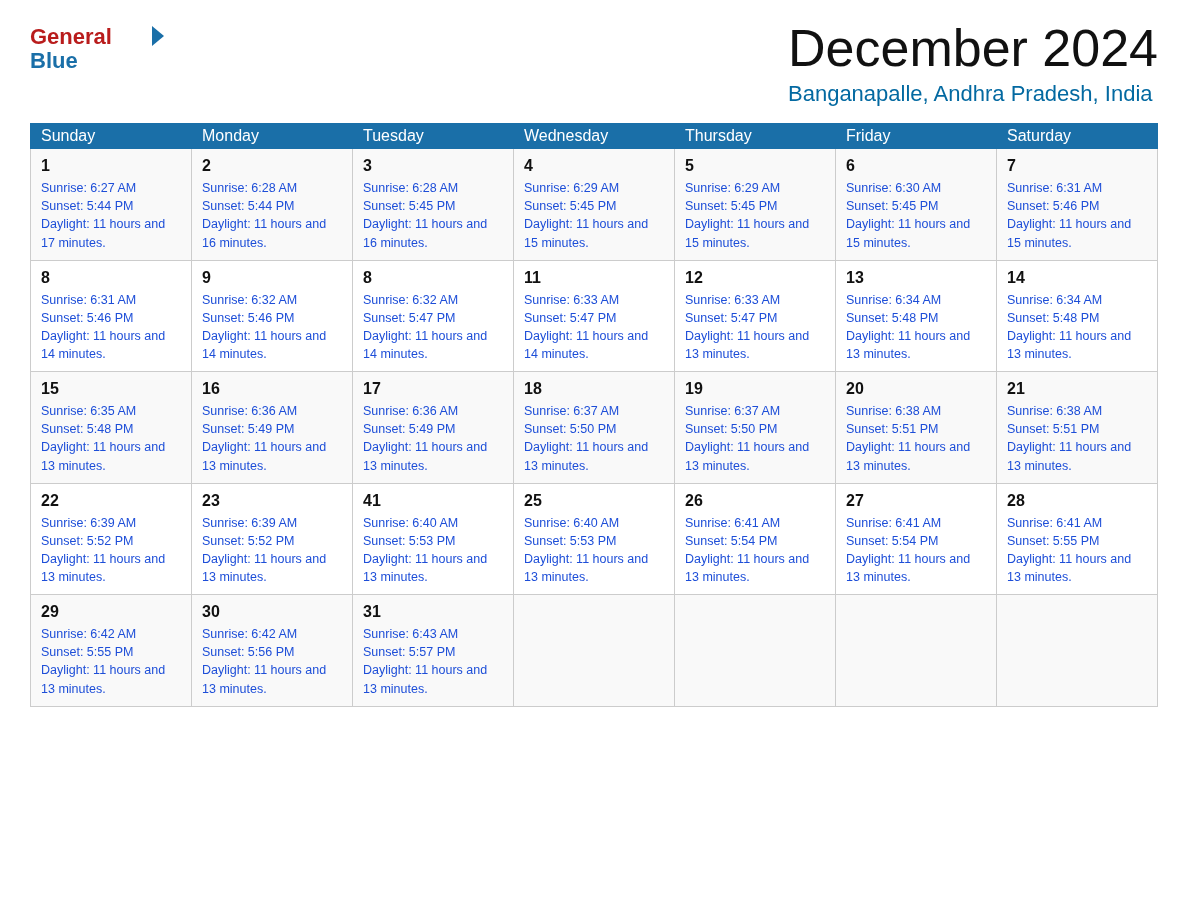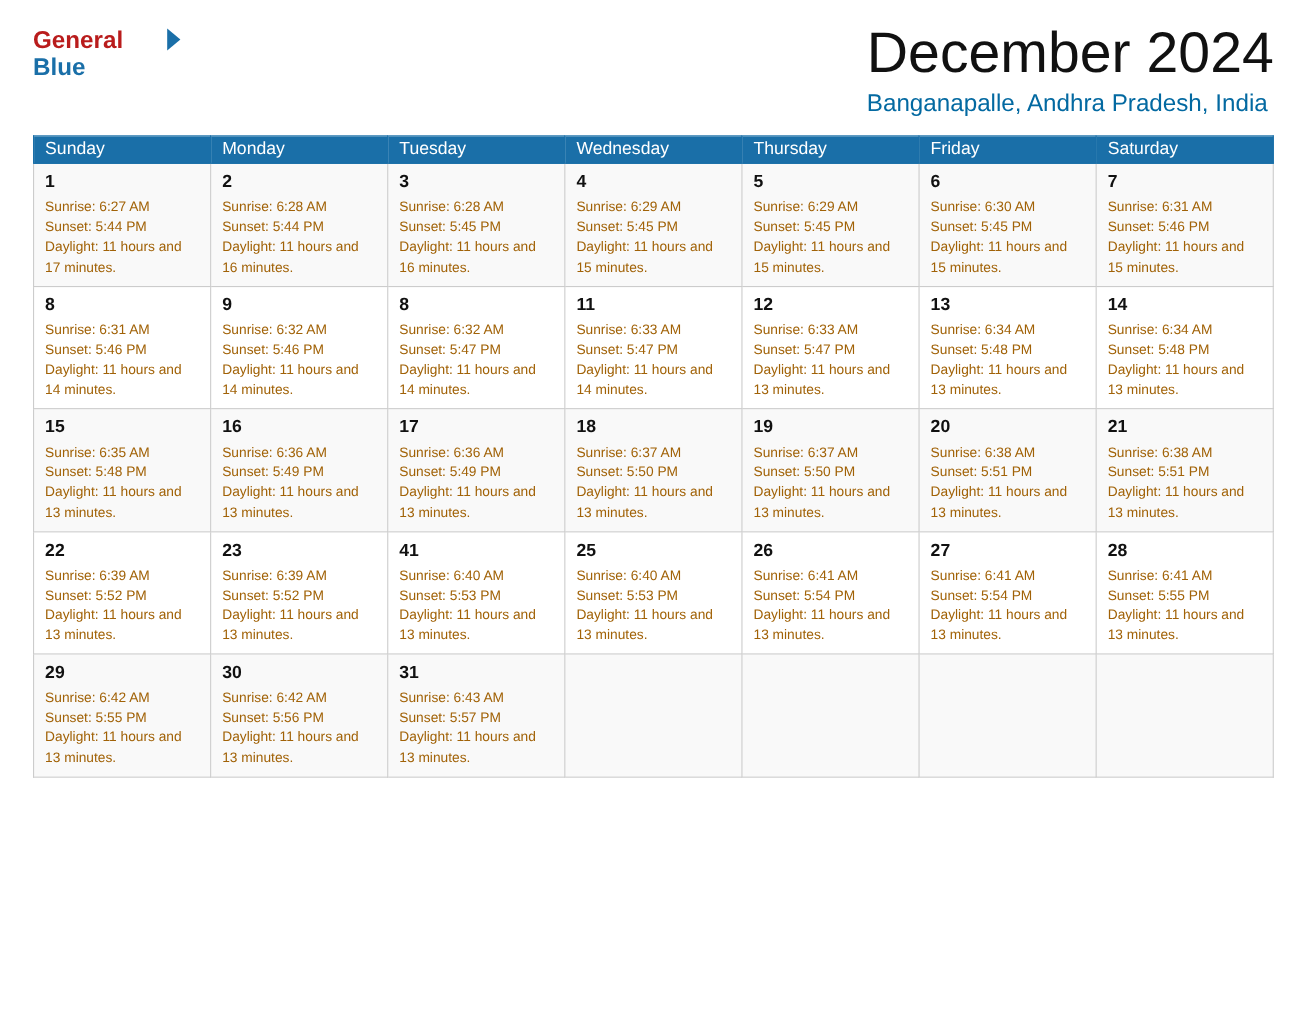--- a/index.html
+++ b/index.html
@@ -84,21 +84,21 @@
       height: 110px;
     }
     .day-number {
       font-size: 16px;
       font-weight: bold;
       color: #111;
       margin-bottom: 4px;
     }
     .day-info {
       font-size: 12.5px;
-      color: #a16207;
+      color: #1d4ed8;
       line-height: 1.45;
     }
     .empty-cell {
       background: #fff;
     }
     tr:nth-child(odd) td {
       background-color: #f9f9f9;
     }
     tr:nth-child(even) td {
       background-color: #fff;

